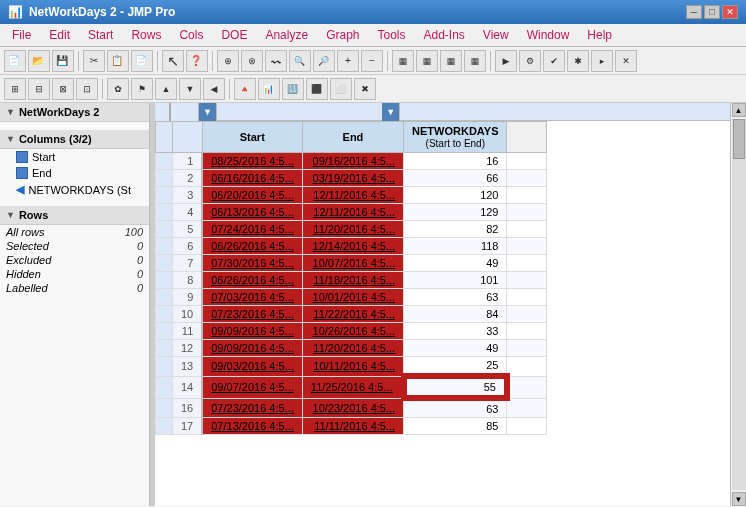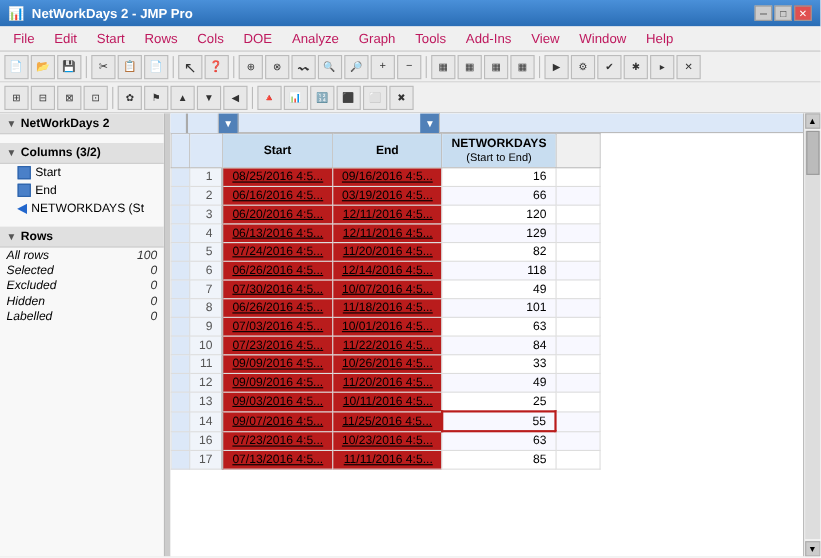--- a/index.html
+++ b/index.html
@@ -432,21 +432,21 @@
     <td class="date-col">09/03/2016 4:5...</td>
     <td class="date-col">10/11/2016 4:5...</td>
     <td style="text-align:right; background:white; border:1px solid #ddd; padding:2px 8px;">25</td>
     <td style="background:white; border:1px solid #ddd; min-width:40px;"></td>
   </tr>
           <tr>
     <td style="background:#dce8f8; border:1px solid #ddd; width:16px; min-width:16px;"></td>
     <td class="row-num">14</td>
     <td class="date-col">09/07/2016 4:5...</td>
     <td class="date-col">11/25/2016 4:5...</td>
-    <td style="text-align:right; background:#f8f8ff; border:2px solid #b91c1c; padding:2px 8px;">55</td>
+    <td style="text-align:right; background:#f8f8ff; border:6px solid #b91c1c; padding:2px 8px;">55</td>
     <td style="background:#f8f8ff; border:1px solid #ddd; min-width:40px;"></td>
   </tr>
           <tr>
     <td style="background:#dce8f8; border:1px solid #ddd; width:16px; min-width:16px;"></td>
     <td class="row-num">16</td>
     <td class="date-col">07/23/2016 4:5...</td>
     <td class="date-col">10/23/2016 4:5...</td>
     <td style="text-align:right; background:#f8f8ff; border:1px solid #ddd; padding:2px 8px;">63</td>
     <td style="background:#f8f8ff; border:1px solid #ddd; min-width:40px;"></td>
   </tr>

